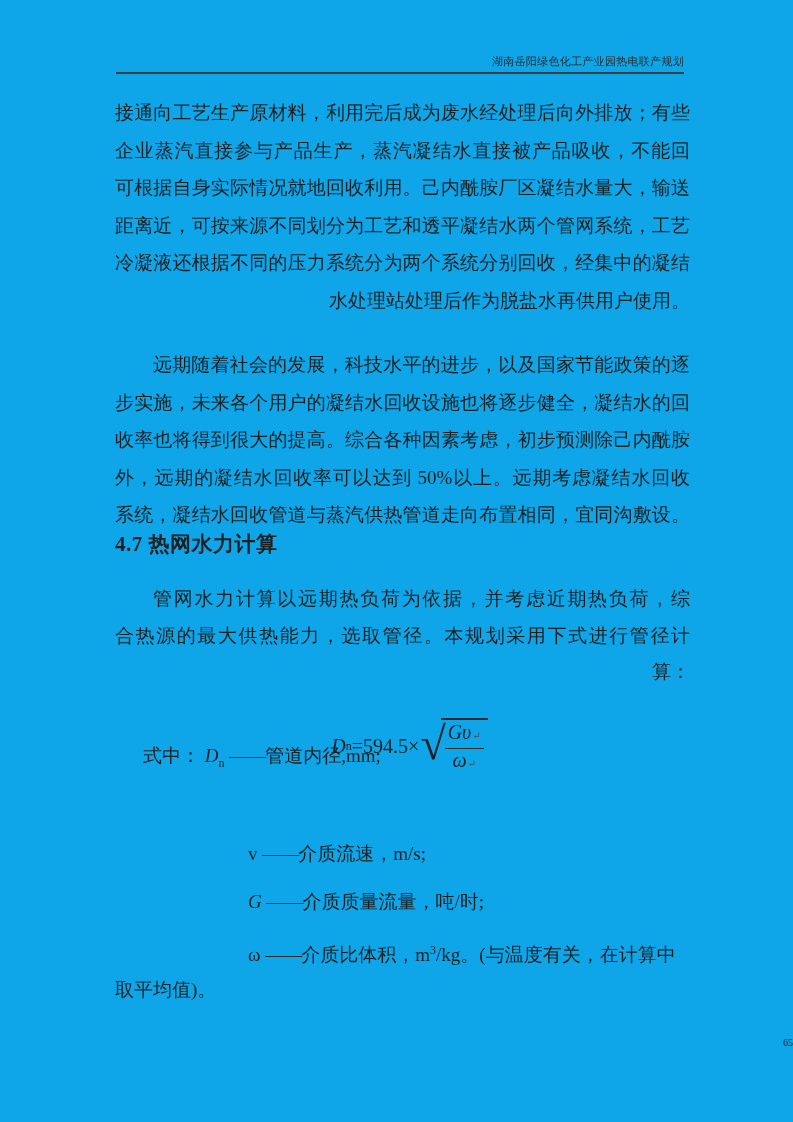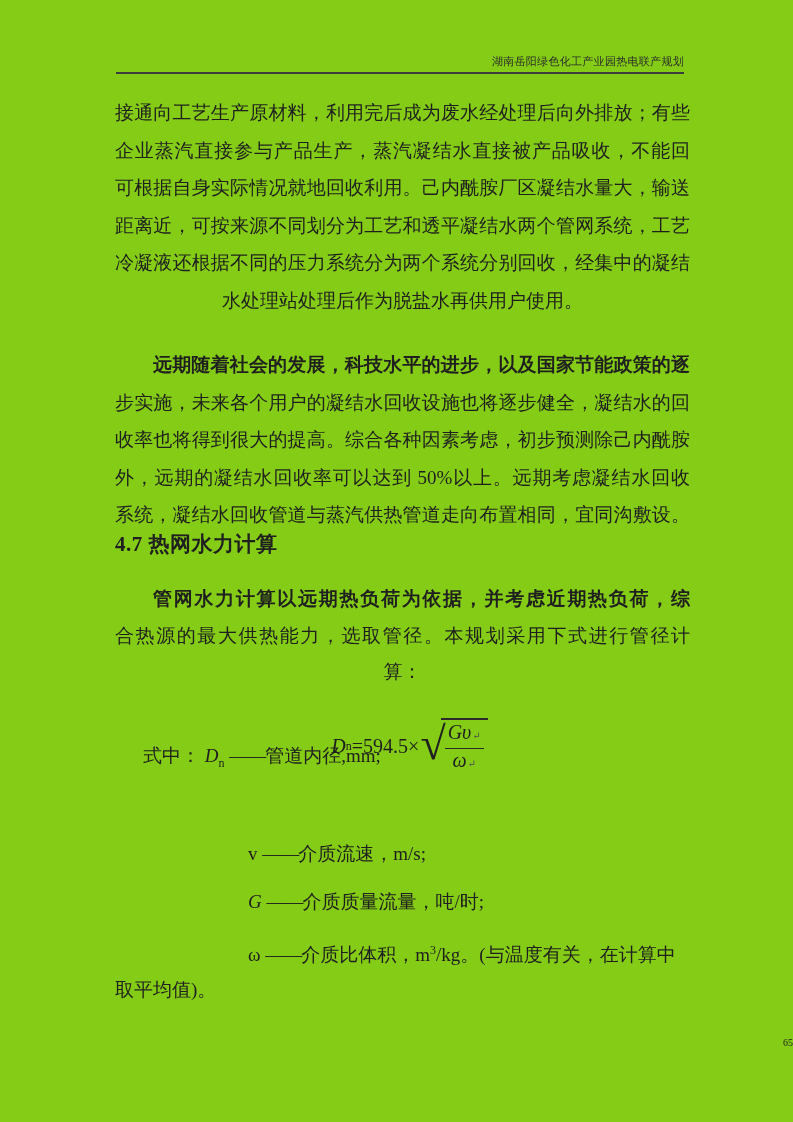--- a/index.html
+++ b/index.html
@@ -1,19 +1,19 @@
 <!DOCTYPE html>
 <html><head>
 <meta charset="utf-8">
 <style>
   html,body{margin:0;padding:0;background:#e8e8e8;}
   .page{
     position:relative;
     width:793px;height:1122px;
-    background:#84cc16;
+    background:#0ea5e9;
     font-family:"Liberation Serif","DejaVu Serif",serif;
     color:#1f1f1f;
     overflow:hidden;
     margin:0 auto;
   }
   
   .hdr{
     position:absolute;top:52px;left:116px;width:568px;
     text-align:right;font-size:11px;color:#2b2b2b;
     letter-spacing:0.3px;line-height:18px;
@@ -23,22 +23,22 @@
     border-top:2px solid #3d3d3d;
   }
   
   .para{position:absolute;left:115px;width:575px;}
   .ln{
     font-size:19px;line-height:37.5px;height:37.5px;overflow:hidden;
     text-align:justify;text-justify:inter-ideograph;
     white-space:normal;
   }
   .ln.j::after{content:"";display:inline-block;width:100%;height:0;}
-  .ln.short{text-align:center;}
-  .ln.ind{text-indent:2em;font-weight:bold;}
+  .ln.short{text-align:right;}
+  .ln.ind{text-indent:2em;}
   .p3 .ln{line-height:36.5px;height:36.5px;}
   
   .h2{
     position:absolute;left:115px;top:524px;width:575px;
     font-size:21px;font-weight:bold;line-height:40px;height:40px;
     letter-spacing:0.5px;
   }
   
   .formula{
     position:absolute;left:115px;top:714px;width:575px;height:64px;

